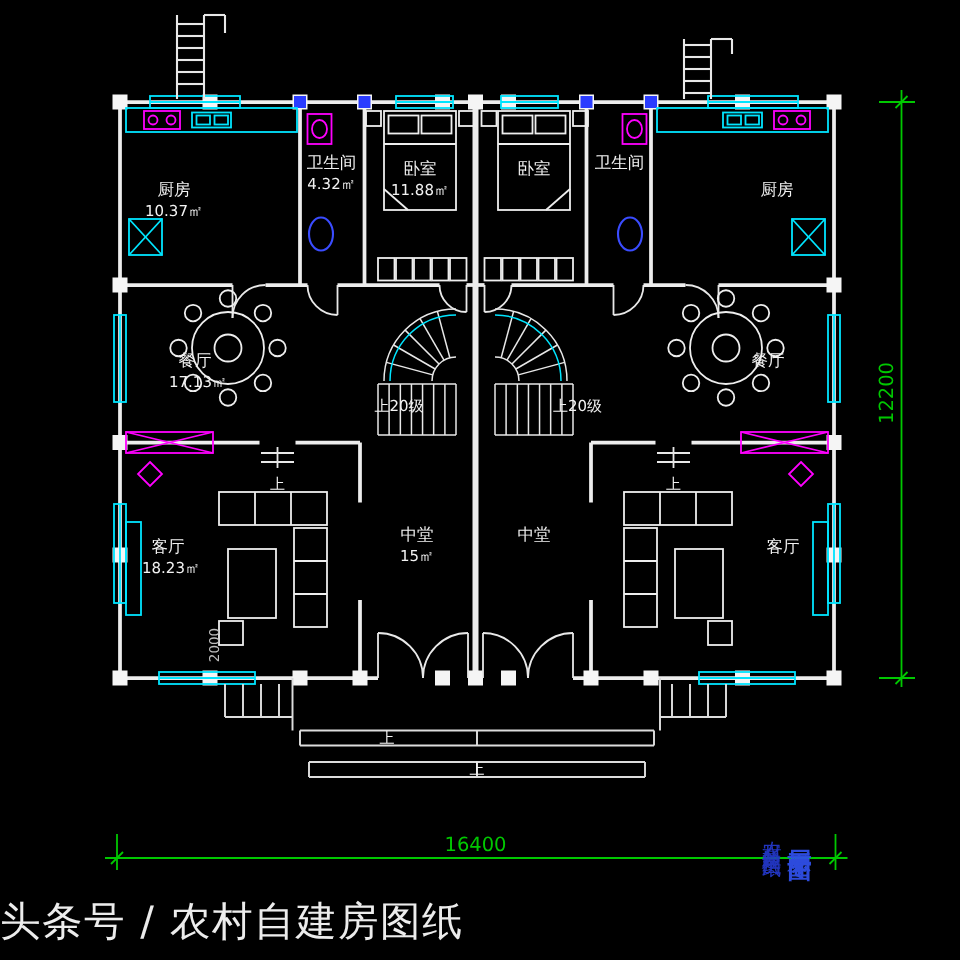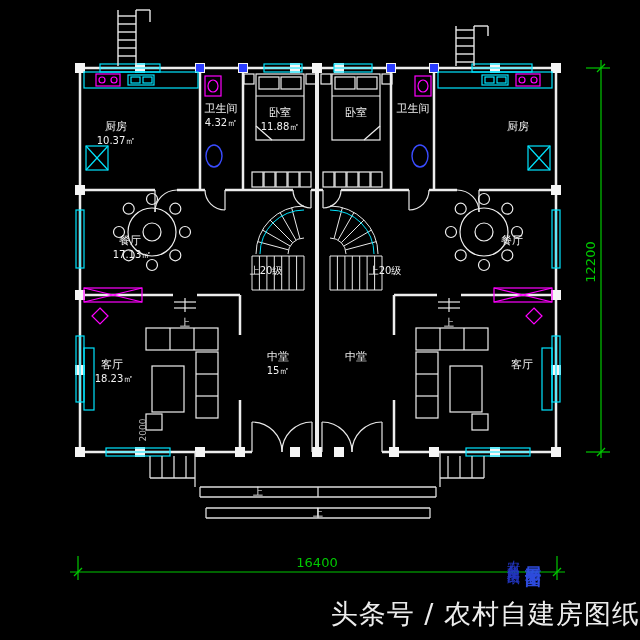--- a/index.html
+++ b/index.html
@@ -4,21 +4,21 @@
 <style>
   html,body{margin:0;padding:0;background:#000;}
   .stage{position:relative;width:640px;height:640px;background:#000;overflow:hidden;
          font-family:"DejaVu Sans","Liberation Sans",sans-serif;}
   svg text{font-family:"DejaVu Sans","Liberation Sans",sans-serif;fill:#f2f2f2;text-anchor:middle;}
   svg text.lbl{font-size:11px;}
   svg text.area{font-size:10px;}
   svg text.small{font-size:10px;}
   svg text.dim{font-size:13px;fill:#00c800;}
   svg text.tiny{font-size:9px;fill:#bdbdbd;}
-  .footer-watermark{position:absolute;left:0;right:0;top:596px;text-align:right;
+  .footer-watermark{position:absolute;left:0;right:0;top:596px;text-align:left;
          color:#ececec;font-size:27px;letter-spacing:1px;white-space:nowrap;}
   .side-watermark{position:absolute;left:504px;top:550px;writing-mode:vertical-rl;
          color:#2438c8;font-size:13px;letter-spacing:2px;opacity:.95;}
   .plan-title{position:absolute;left:522px;top:554px;writing-mode:vertical-rl;
          color:#3050e8;font-size:16px;font-weight:bold;letter-spacing:2px;opacity:.95;}
 </style>
 </head>
 <body>
 
 <div class="stage">

